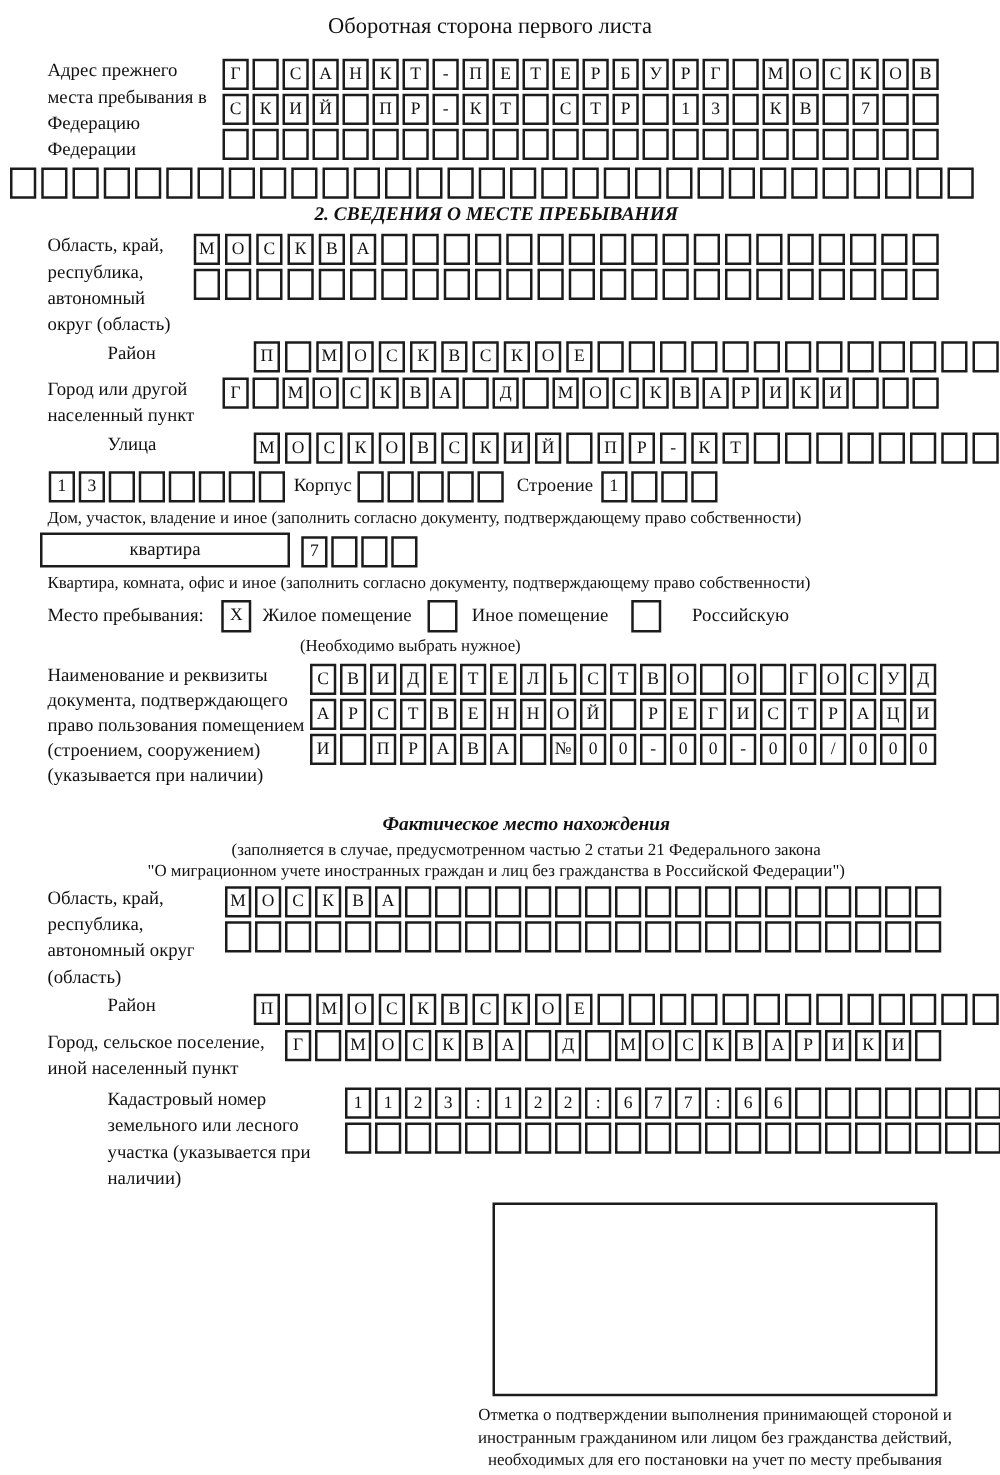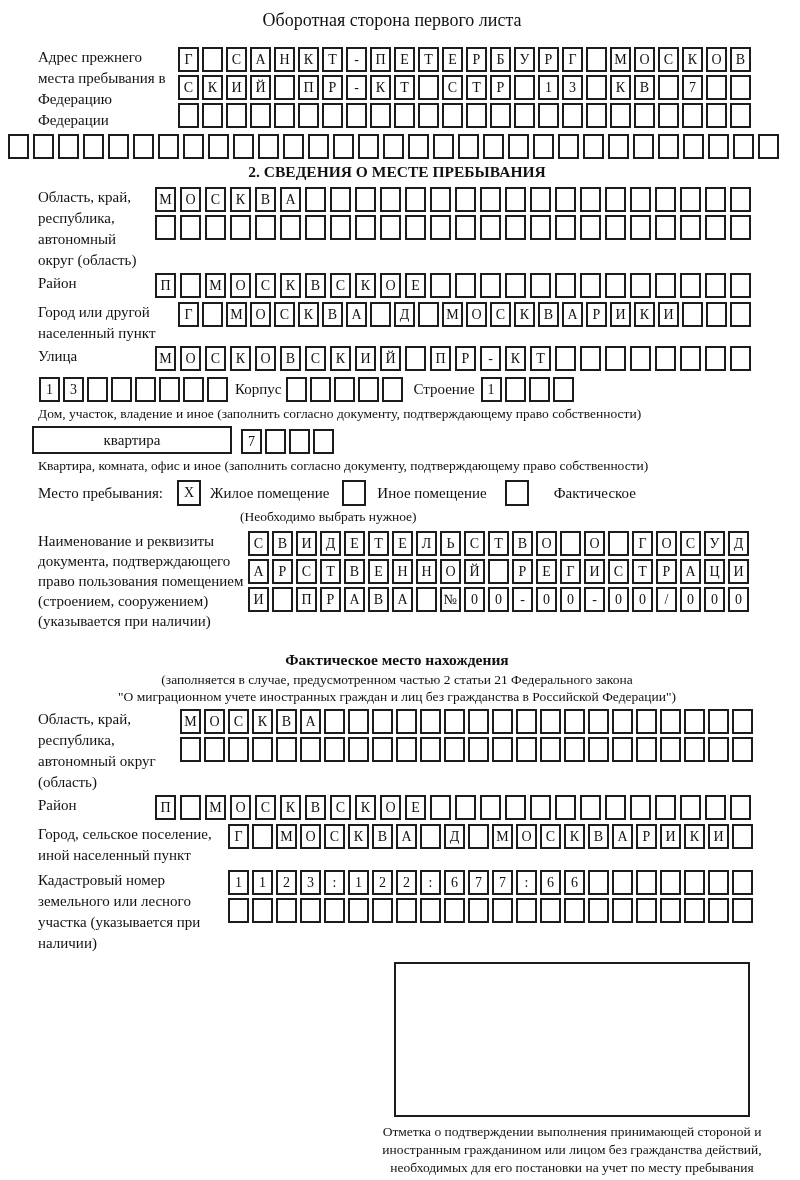--- a/index.html
+++ b/index.html
@@ -8,27 +8,27 @@
   .header-note{text-align:center;font-size:18px;padding-right:10px;}
   .field{display:flex;align-items:flex-start;}
   .label{font-size:15px;line-height:21px;flex-shrink:0;}
   .rows{display:flex;flex-direction:column;gap:3px;}
   .boxrow{display:flex;gap:3px;}
   .boxrow.g4{gap:4px;}
   .cell{width:17px;height:21px;border:2px solid #1c1c1c;display:flex;align-items:center;justify-content:center;
         font-size:14px;line-height:1;background:#fff;flex-shrink:0;}
   .caption{font-size:13.5px;line-height:17px;}
   .caption.center{text-align:center;}
-  .sec-title{font-weight:bold;font-size:15.5px;text-align:center;}
+  .sec-title{font-weight:bold;font-size:15.5px;text-align:center;font-style:italic;}
   .widebox{border:2px solid #1c1c1c;height:24px;display:flex;align-items:center;justify-content:center;font-size:15px;}
   .inline-lbl{font-size:15px;line-height:25px;}
   .chk{width:20px;height:22px;border:2px solid #1c1c1c;display:flex;align-items:center;justify-content:center;
        font-size:14px;flex-shrink:0;}
   .stamp-box{border:2px solid #1c1c1c;width:352px;height:151px;background:#fff;}
-  .mt2{margin-top:2px;}.mt3{margin-top:3px;}.mt4{margin-top:4px;}.mt6{margin-top:6px;}
+  .mt2{margin-top:2px;margin-left:48px;}.mt3{margin-top:3px;}.mt4{margin-top:4px;}.mt6{margin-top:6px;}
 </style>
 </head>
 <body>
 
 <div class="page">
 
   <div class="header-note">Оборотная сторона первого листа</div>
 
   <div class="field" style="margin-top:16px;">
     <div class="label" style="width:140px;">Адрес прежнего места пребывания в Федерацию Федерации</div>
@@ -337,21 +337,21 @@
   </div>
   <div class="caption mt3">Квартира, комната, офис и иное (заполнить согласно документу, подтверждающему право собственности)</div>
 
   <div class="field mt6" style="align-items:center;">
     <div class="inline-lbl">Место пребывания:</div>
     <div class="chk" style="margin-left:14px;">X</div>
     <div class="inline-lbl" style="margin-left:9px;">Жилое помещение</div>
     <div class="chk" style="margin-left:13px;"></div>
     <div class="inline-lbl" style="margin-left:11px;">Иное помещение</div>
     <div class="chk" style="margin-left:18px;"></div>
-    <div class="inline-lbl" style="margin-left:25px;">Фактическое</div>
+    <div class="inline-lbl" style="margin-left:25px;">Российскую</div>
   </div>
   <div class="caption mt2" style="margin-left:202px;">(Необходимо выбрать нужное)</div>
 
   <div class="field mt6" style="min-height:118px;">
     <div class="label" style="width:210px;line-height:20px;">Наименование и реквизиты документа, подтверждающего право пользования помещением (строением, сооружением) (указывается при наличии)</div>
     <div class="rows">
       <div class="boxrow">
           <span class="cell">С</span>
           <span class="cell">В</span>
           <span class="cell">И</span>

